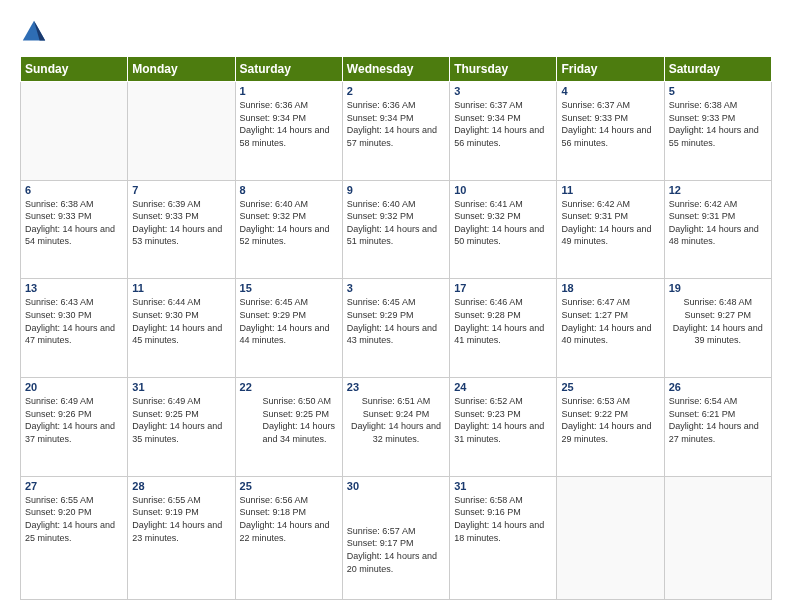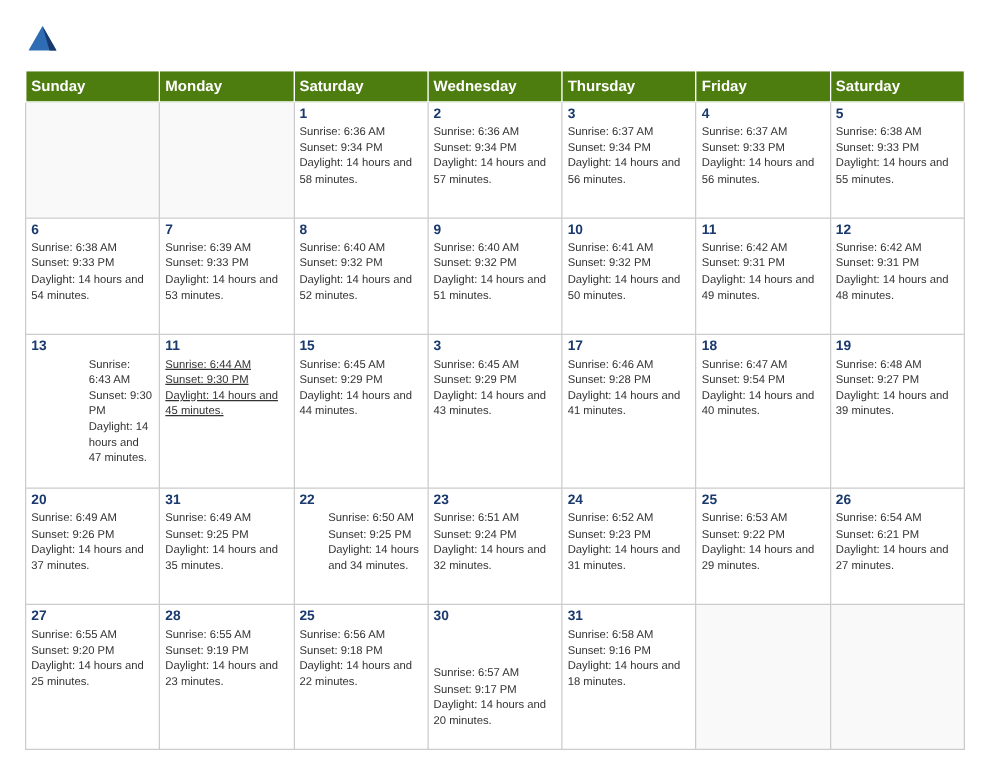--- a/index.html
+++ b/index.html
@@ -203,27 +203,27 @@
           <td>
             <div class="day-num">12</div>
             <div class="day-info" style="white-space: pre-line;">Sunrise: 6:42 AM
 Sunset: 9:31 PM
 Daylight: 14 hours and 48 minutes.</div>
           </td>
         </tr>
         <tr>
           <td>
             <div class="day-num">13</div>
-            <div class="day-info" style="white-space: pre-line; margin-left: 46px;">Sunrise: 6:43 AM
+            <div class="day-info" style="white-space: pre-line;">Sunrise: 6:43 AM
 Sunset: 9:30 PM
 Daylight: 14 hours and 47 minutes.</div>
           </td>
           <td>
             <div class="day-num">11</div>
-            <div class="day-info" style="white-space: pre-line; text-decoration: underline;">Sunrise: 6:44 AM
+            <div class="day-info" style="white-space: pre-line;">Sunrise: 6:44 AM
 Sunset: 9:30 PM
 Daylight: 14 hours and 45 minutes.</div>
           </td>
           <td>
             <div class="day-num">15</div>
             <div class="day-info" style="white-space: pre-line;">Sunrise: 6:45 AM
 Sunset: 9:29 PM
 Daylight: 14 hours and 44 minutes.</div>
           </td>
           <td>
@@ -234,26 +234,26 @@
           </td>
           <td>
             <div class="day-num">17</div>
             <div class="day-info" style="white-space: pre-line;">Sunrise: 6:46 AM
 Sunset: 9:28 PM
 Daylight: 14 hours and 41 minutes.</div>
           </td>
           <td>
             <div class="day-num">18</div>
             <div class="day-info" style="white-space: pre-line;">Sunrise: 6:47 AM
-Sunset: 9:54 PM
+Sunset: 1:27 PM
 Daylight: 14 hours and 40 minutes.</div>
           </td>
           <td>
             <div class="day-num">19</div>
-            <div class="day-info" style="white-space: pre-line;">Sunrise: 6:48 AM
+            <div class="day-info" style="white-space: pre-line; text-align: center;">Sunrise: 6:48 AM
 Sunset: 9:27 PM
 Daylight: 14 hours and 39 minutes.</div>
           </td>
         </tr>
         <tr>
           <td>
             <div class="day-num">20</div>
             <div class="day-info" style="white-space: pre-line;">Sunrise: 6:49 AM
 Sunset: 9:26 PM
 Daylight: 14 hours and 37 minutes.</div>
@@ -265,21 +265,21 @@
 Daylight: 14 hours and 35 minutes.</div>
           </td>
           <td>
             <div class="day-num">22</div>
             <div class="day-info" style="white-space: pre-line; margin-left: 23px;">Sunrise: 6:50 AM
 Sunset: 9:25 PM
 Daylight: 14 hours and 34 minutes.</div>
           </td>
           <td>
             <div class="day-num">23</div>
-            <div class="day-info" style="white-space: pre-line;">Sunrise: 6:51 AM
+            <div class="day-info" style="white-space: pre-line; text-align: center;">Sunrise: 6:51 AM
 Sunset: 9:24 PM
 Daylight: 14 hours and 32 minutes.</div>
           </td>
           <td>
             <div class="day-num">24</div>
             <div class="day-info" style="white-space: pre-line;">Sunrise: 6:52 AM
 Sunset: 9:23 PM
 Daylight: 14 hours and 31 minutes.</div>
           </td>
           <td>

